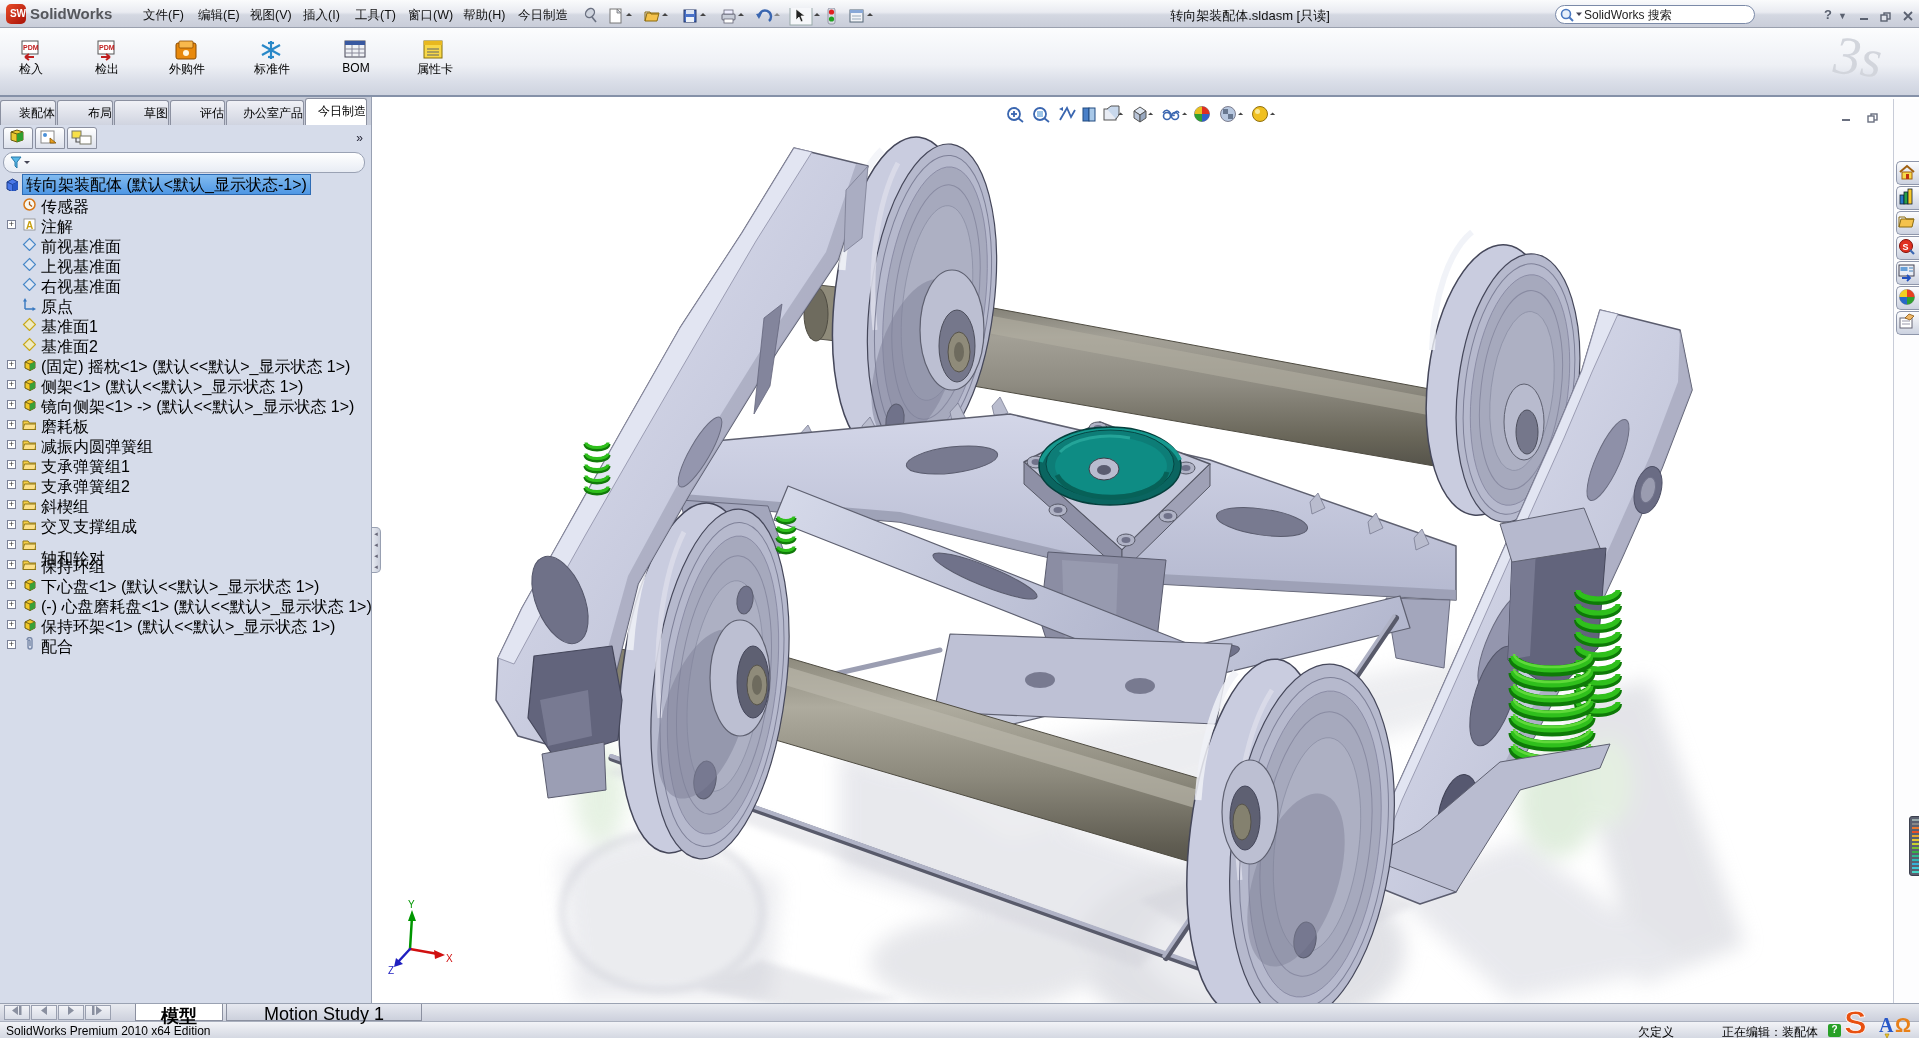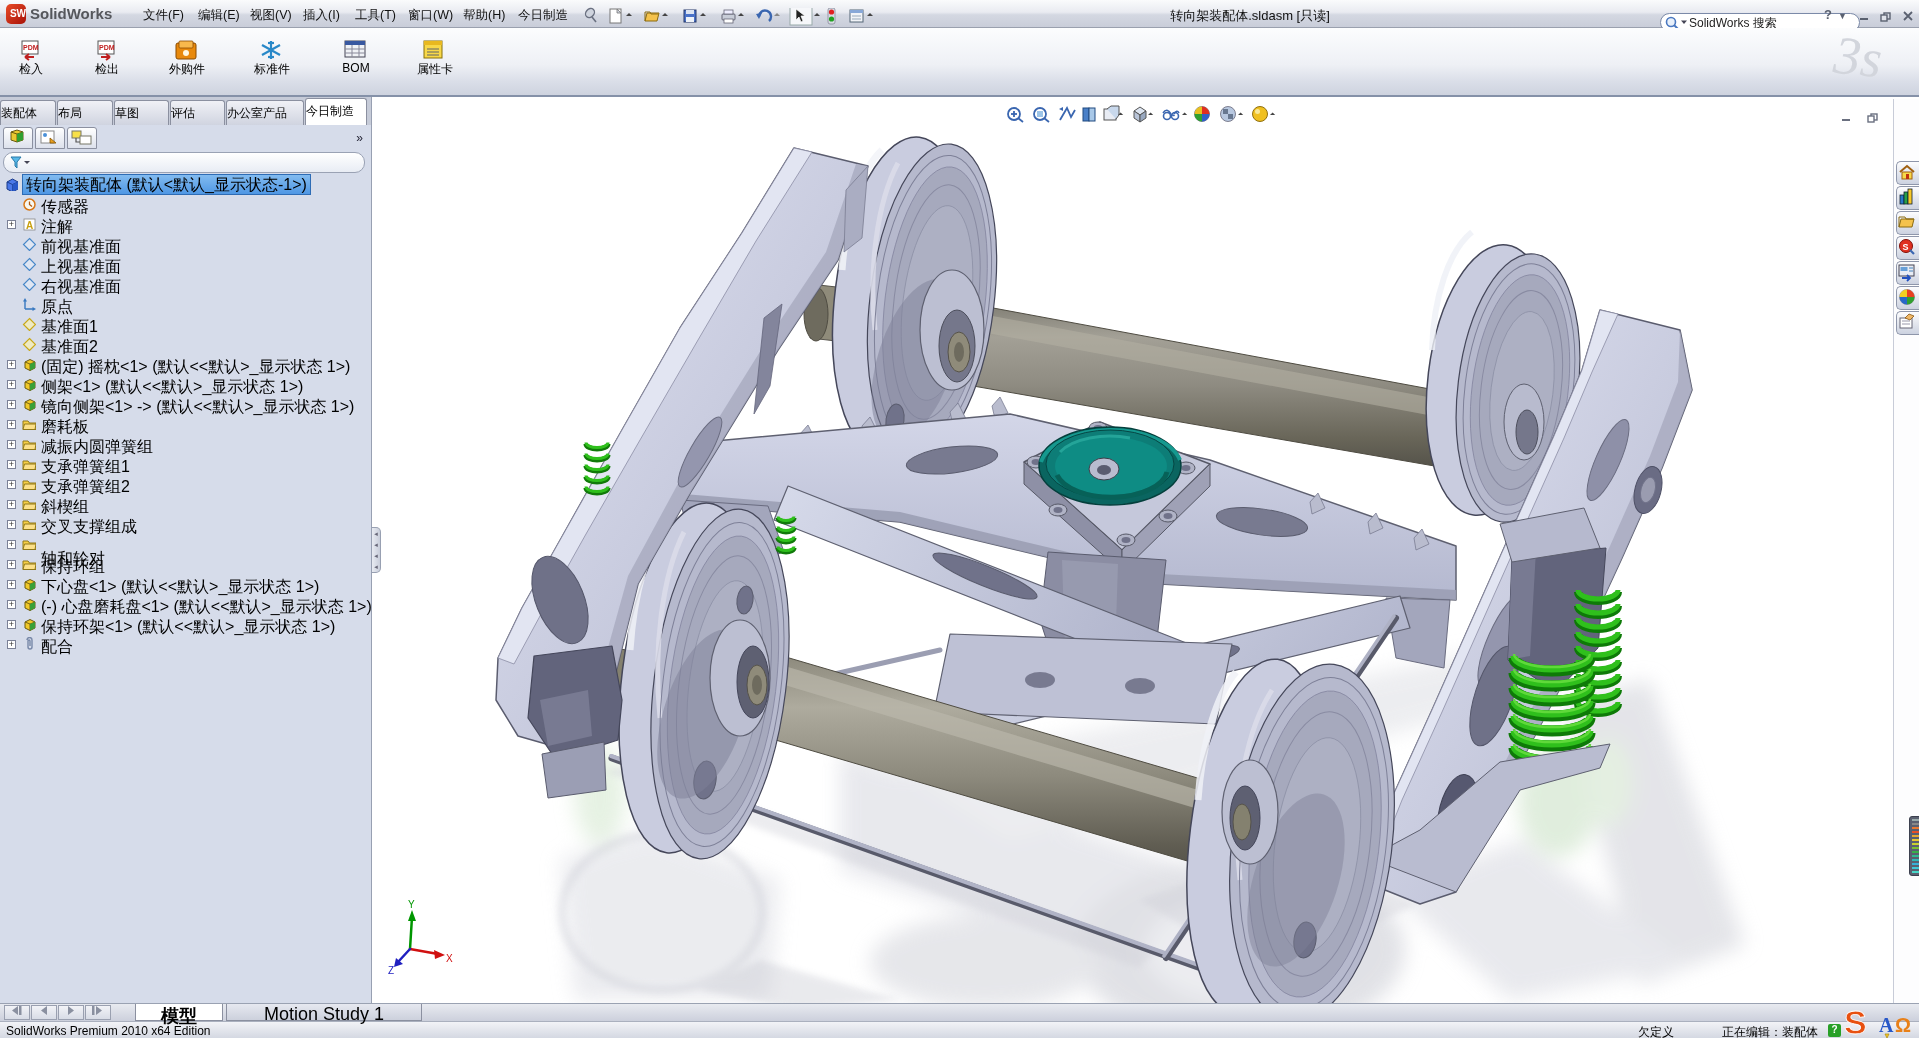--- a/index.html
+++ b/index.html
@@ -4,27 +4,27 @@
 <style>
 *{margin:0;padding:0;box-sizing:border-box;}
 html,body{width:1919px;height:1038px;overflow:hidden;font-family:"Liberation Sans",sans-serif;}
 body{position:relative;background:#fff;}
 .abs{position:absolute;}
 #titlebar{left:0;top:0;width:1919px;height:28px;background:linear-gradient(#fafbfc,#e9ebf1 45%,#d4d8e2 55%,#c9cdd9);border-bottom:1px solid #9aa0ae;}
 #swlogo{left:6px;top:4px;width:20px;height:20px;background:linear-gradient(135deg,#e84b27,#a81208);border-radius:5px;color:#fff;font-size:10px;font-weight:bold;text-align:right;line-height:20px;}
 #swname{left:30px;top:5px;font-size:15px;font-weight:bold;color:#55575c;}
 .menu{top:7px;font-size:12.5px;color:#111;}
 #doctitle{top:7px;left:1100px;width:300px;text-align:center;font-size:13px;color:#101010;}
-#searchbox{left:1660px;top:5px;width:200px;height:19px;background:#fff;border:1px solid #7b8aa8;border-radius:10px;font-size:12px;color:#b91c1c;margin-top:8px;}
+#searchbox{left:1555px;top:5px;width:200px;height:19px;background:#fff;border:1px solid #7b8aa8;border-radius:10px;font-size:12px;color:#b91c1c;}
 .winbtn{top:7px;font-size:13px;color:#5a6170;font-weight:bold;}
 #ribbon{left:0;top:28px;width:1919px;height:69px;background:linear-gradient(#fcfdfe,#eef0f5 55%,#dadee8 80%,#ced3df);border-bottom:2px solid #8591a8;}
 .pdm{position:absolute;top:61px;text-align:center;font-size:12px;color:#000;}
 #watermark{left:1834px;top:26px;font-size:54px;font-style:italic;font-family:"Liberation Serif",serif;color:#d2d5dc;transform:rotate(6deg);}
 #tabstrip{left:0;top:97px;width:372px;height:28px;background:#c6cbd8;border-right:1px solid #98a0b2;}
-.ctab{position:absolute;top:100px;height:25px;border:1px solid #8b90a0;border-bottom:none;border-radius:3px 3px 0 0;background:linear-gradient(#f0f1f6,#d0d4e0);font-size:12px;text-align:left;color:#000;padding-top:4px;}
+.ctab{position:absolute;top:100px;height:25px;border:1px solid #8b90a0;border-bottom:none;border-radius:3px 3px 0 0;background:linear-gradient(#f0f1f6,#d0d4e0);font-size:12px;text-align:right;color:#000;padding-top:4px;}
 .ctab.active{background:#fff;top:98px;height:27px;z-index:3;}
 #panel{left:0;top:125px;width:372px;height:878px;background:#d6dcea;border-right:1px solid #98a0b2;}
 .ptab{position:absolute;top:2px;height:22px;width:30px;border:1px solid #8b90a0;border-radius:3px 3px 0 0;background:linear-gradient(#ffffff,#dde1ec);}
 #filterrow{position:absolute;left:3px;top:27px;width:362px;height:21px;border:1px solid #9aa2b4;border-radius:10px;background:linear-gradient(#ffffff,#e8ecf4);}
 #tree{position:absolute;left:0;top:50px;width:372px;height:820px;}
 .ti{position:absolute;height:20px;font-size:16px;color:#000;white-space:nowrap;}
 .sel{background:linear-gradient(#82bbf0,#4f97e4);padding:1px 3px;border:1px solid #2e6cb5;color:#000;}
 .plus{position:absolute;width:9px;height:9px;border:1px solid #7a8096;background:#fff;font-size:9px;line-height:7px;text-align:center;color:#333;}
 .ic{position:absolute;width:14px;height:14px;}
 #viewport{left:372px;top:99px;width:1521px;height:904px;background:#fff;}

